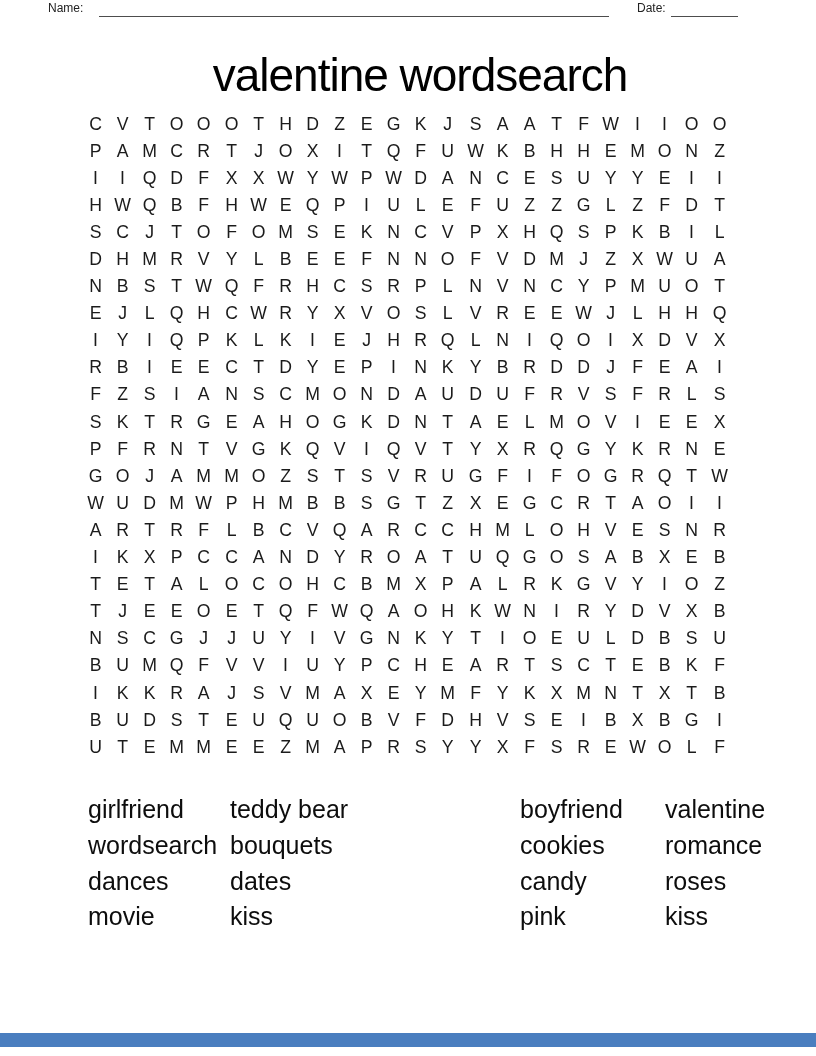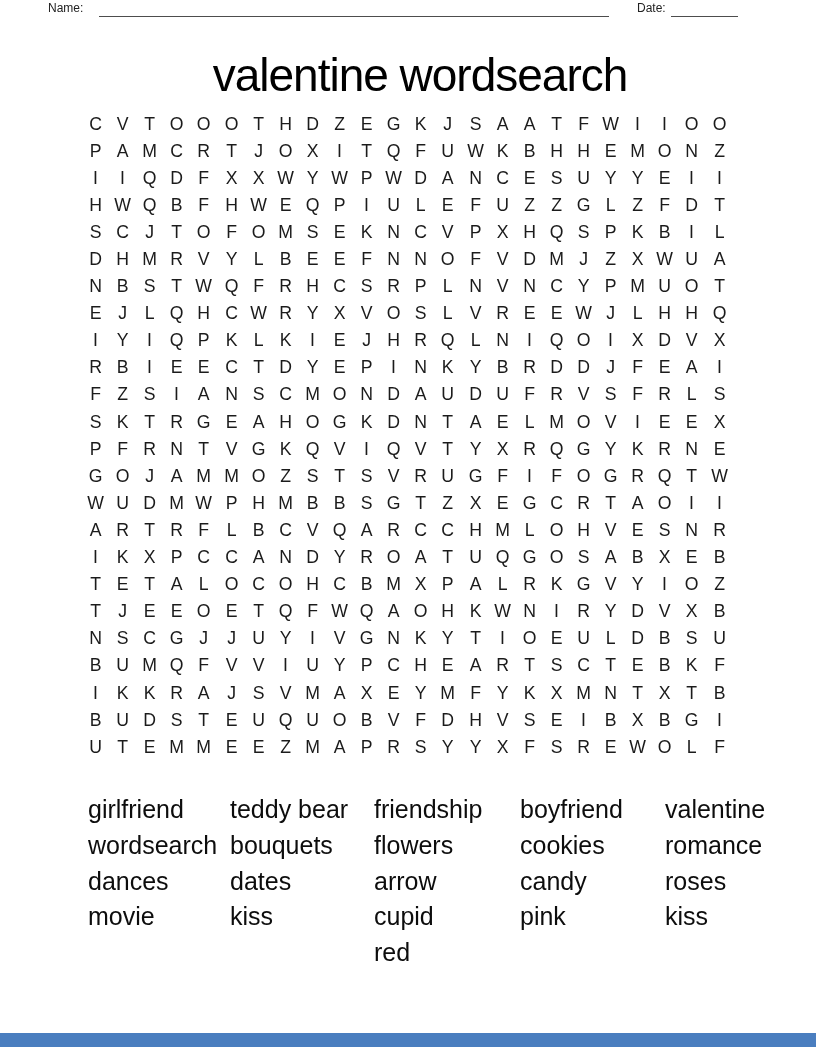--- a/index.html
+++ b/index.html
@@ -655,27 +655,20 @@
         <div class="word">wordsearch</div>
         <div class="word">dances</div>
         <div class="word">movie</div>
       </div>
       <div class="wcol wcol1">
         <div class="word">teddy bear</div>
         <div class="word">bouquets</div>
         <div class="word">dates</div>
         <div class="word">kiss</div>
       </div>
-      <div class="wcol wcol2">
-        <div class="word">friendship</div>
-        <div class="word">flowers</div>
-        <div class="word">arrow</div>
-        <div class="word">cupid</div>
-        <div class="word">red</div>
-      </div>
       <div class="wcol wcol3">
         <div class="word">boyfriend</div>
         <div class="word">cookies</div>
         <div class="word">candy</div>
         <div class="word">pink</div>
       </div>
       <div class="wcol wcol4">
         <div class="word">valentine</div>
         <div class="word">romance</div>
         <div class="word">roses</div>

